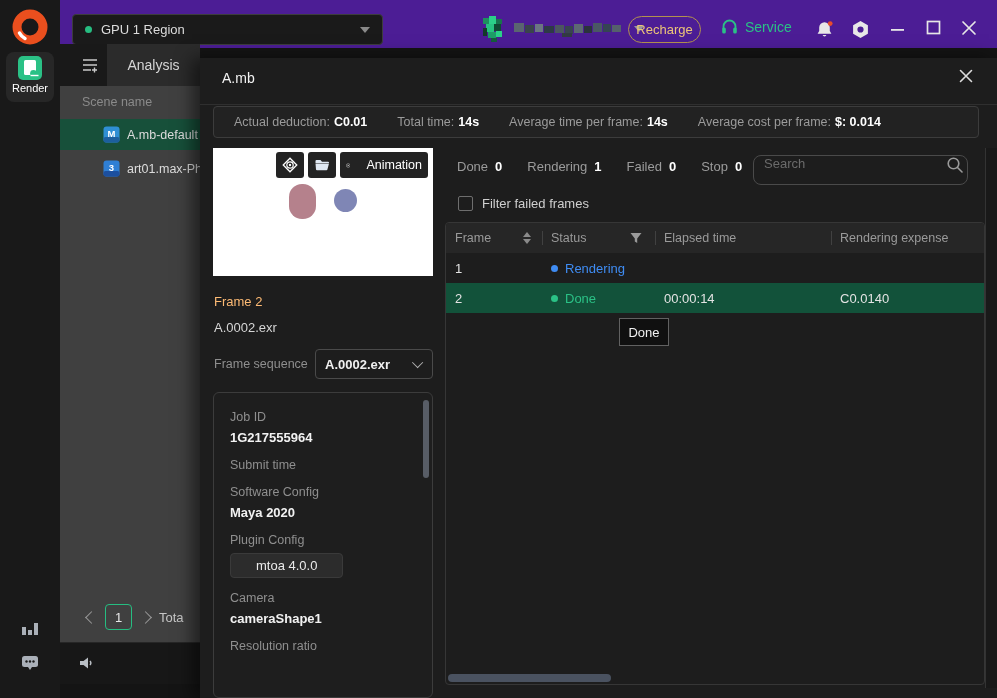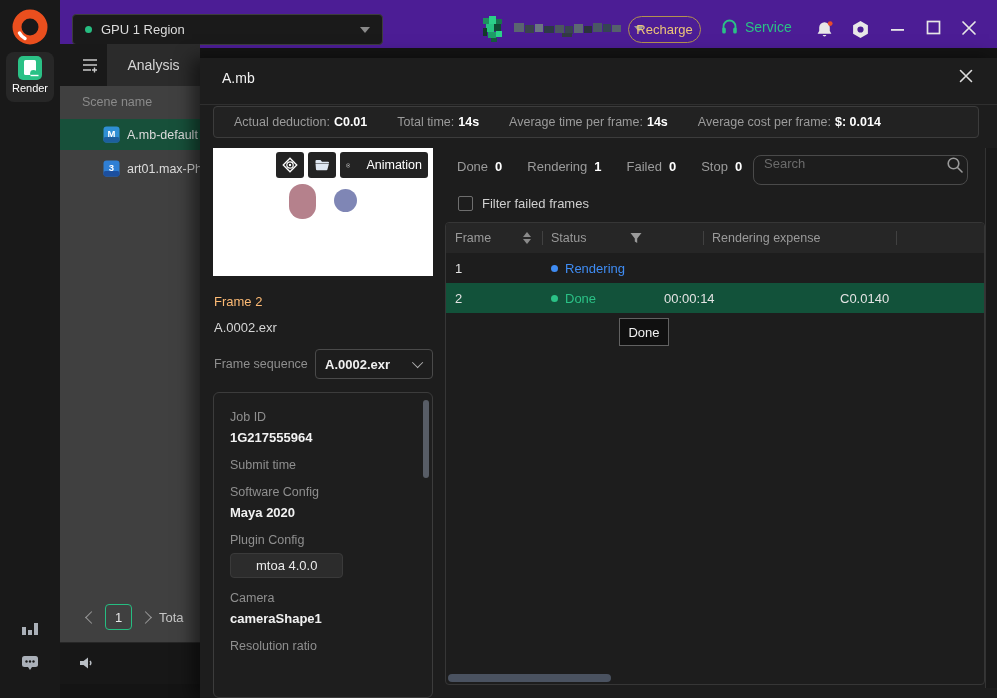--- a/index.html
+++ b/index.html
@@ -377,20 +377,23 @@
               <i class="sort-up"></i>
               <i class="sort-dn"></i>
             </span>
         </div>
         <div class="tcell c2">
           <span>Status</span>
           <svg class="funnel-icon" viewBox="0 0 12 12">
             <path d="M0.5 1 h11 L7.2 6.5 V11 L4.8 9.5 V6.5 z" fill="#9a9a9a"></path>
           </svg>
         </div>
+        <div class="tcell c3">
+            <span>Elapsed time</span>
+          </div>
         <div class="tcell c4">
             <span>Rendering expense</span>
           </div>
         <div class="tcell c5"></div>
       </div>
       <div class="trow">
         <div class="tcell c1">1</div>
         <div class="tcell c2 st-rendering">
           <span class="status-dot"></span>
           <span>Rendering</span>

